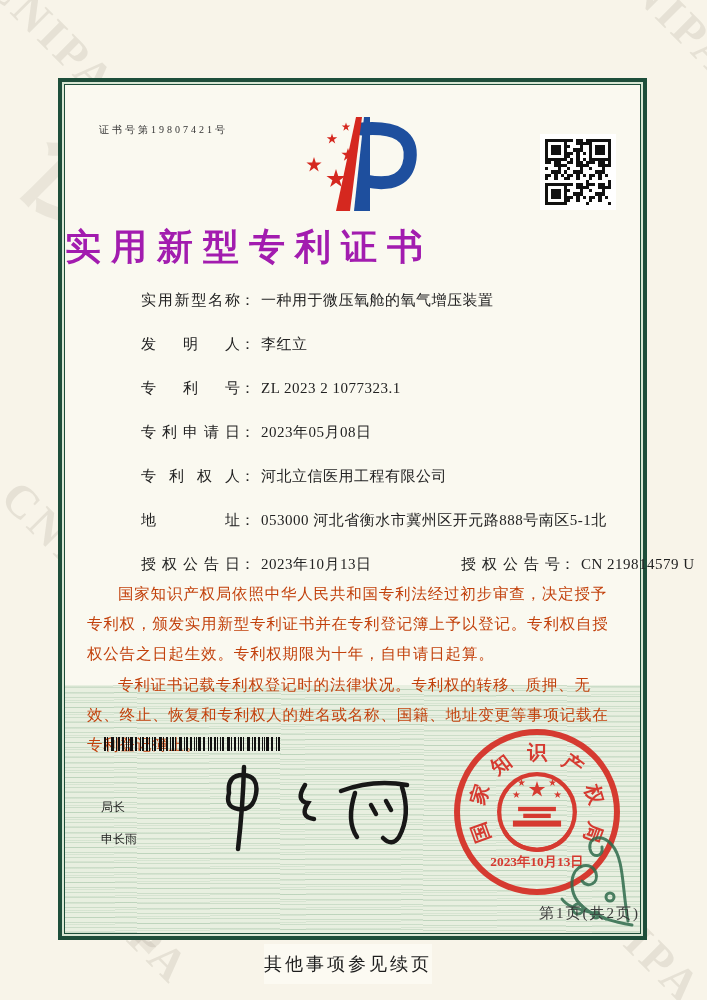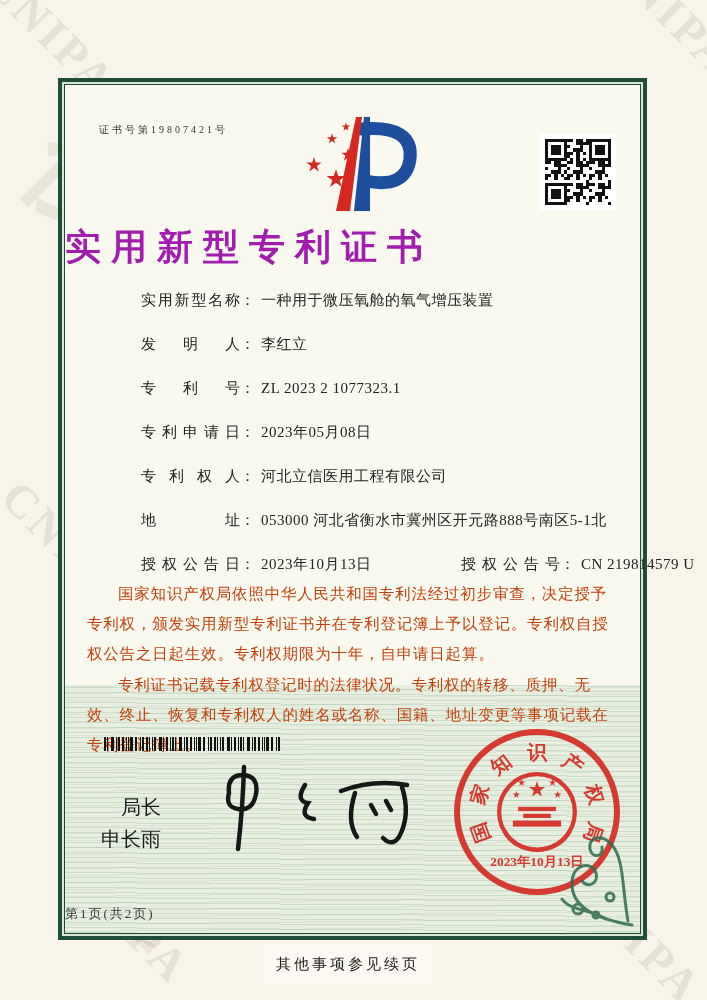--- a/index.html
+++ b/index.html
@@ -33,28 +33,28 @@
   .fvalue{letter-spacing:0.5px;}
   .fvalue-date{display:inline-block;width:160px;}
   .grant{}
   
   .paras{position:absolute;left:22px;right:22px;top:494px;font-size:15.5px;line-height:1.95;
          color:#c2410c;letter-spacing:0.8px;}
   .paras p{margin:0;text-indent:2em;}
   
   .barcode{position:absolute;left:39px;top:652px;width:182px;height:14px;}
   .signer{position:absolute;left:36px;top:706px;font-family:Liberation Serif, serif;
-          font-size:20px;color:#1d1d1d;line-height:32px;text-align:right;}
+          font-size:12px;color:#1d1d1d;line-height:32px;}
   .signature{position:absolute;left:140px;top:676px;width:218px;height:94px;}
   .seal{position:absolute;left:386px;top:641px;width:172px;height:172px;opacity:0.90;}
   .ornament{position:absolute;right:4px;bottom:4px;width:100px;height:118px;opacity:0.85;}
-  .page-note{position:absolute;left:0;right:0;bottom:10px;text-align:left;font-size:13px;color:#3a3a3a;letter-spacing:2px;}
+  .page-note{position:absolute;left:0;right:0;bottom:10px;text-align:right;font-size:15px;color:#3a3a3a;letter-spacing:2px;}
   
   .cont-box{position:absolute;left:264px;top:944px;width:168px;height:40px;background:#fcfaf2;
-            text-align:center;line-height:40px;font-size:15px;letter-spacing:3px;color:#1d1d1d;z-index:3;}
+            text-align:center;line-height:40px;font-size:18px;letter-spacing:3px;color:#1d1d1d;z-index:3;}
 </style>
 </head>
 <body>
 
 <svg width="0" height="0" style="position:absolute">
   <defs>
     <path id="star-shape" d="M0,-1 L0.2246,-0.309 L0.9511,-0.309 L0.3633,0.118 L0.5878,0.809 L0,0.382 L-0.5878,0.809 L-0.3633,0.118 L-0.9511,-0.309 L-0.2246,-0.309 Z"></path>
   </defs>
 </svg>
 

